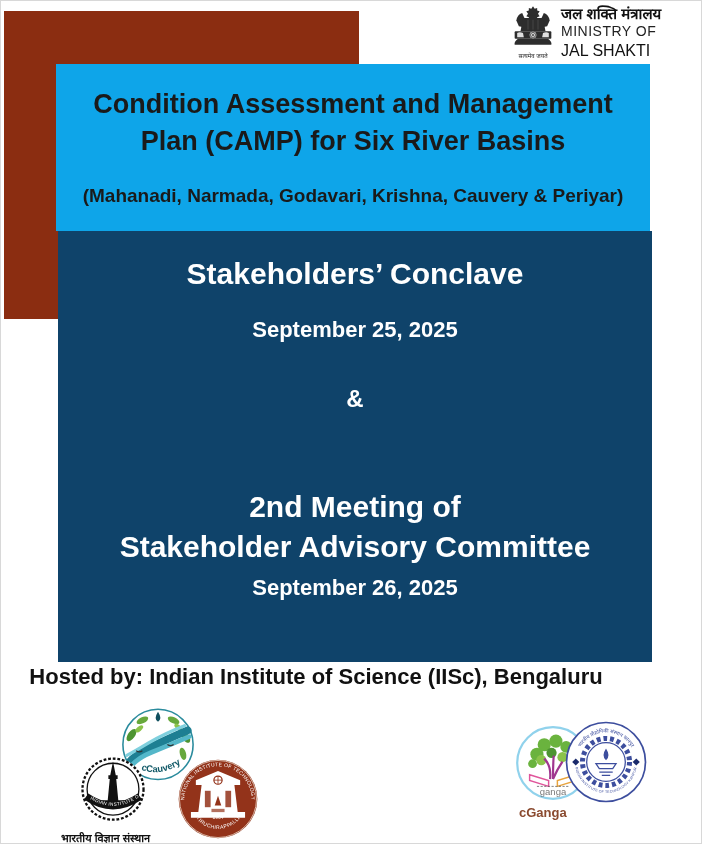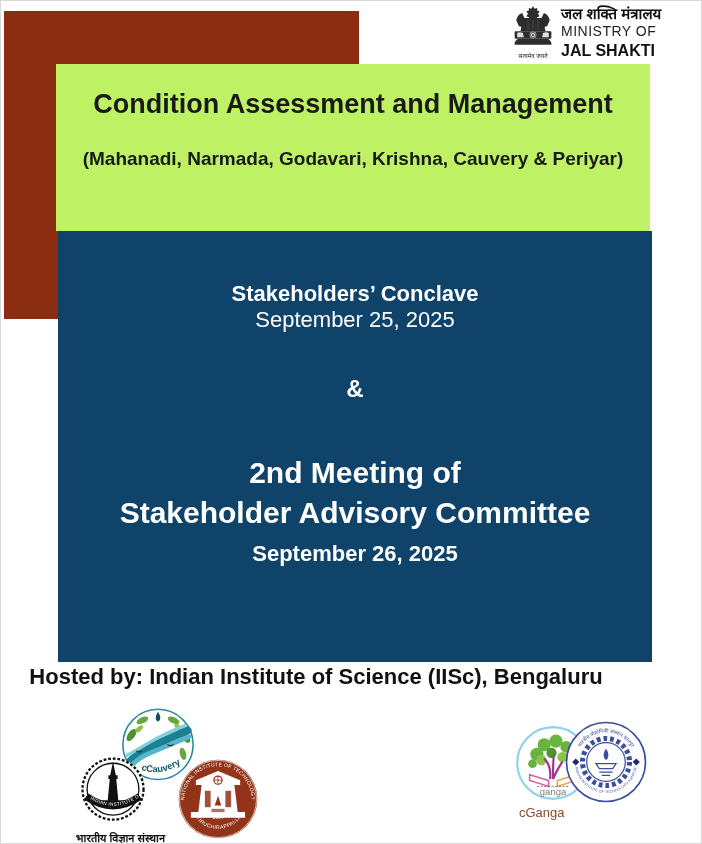--- a/index.html
+++ b/index.html
@@ -9,46 +9,46 @@
   .maroon-block{position:absolute;left:3px;top:10px;width:355px;height:308px;background:#8B2D11;}
 
   
   .ministry{position:absolute;top:4px;left:512px;display:flex;align-items:flex-start;gap:8px;}
   .emblem-wrap{display:flex;flex-direction:column;align-items:center;}
   .emblem-wrap svg{width:40px;height:46px;}
   .emblem-motto{font-size:6px;color:#222;margin-top:1px;white-space:nowrap;}
   .ministry-text{display:flex;flex-direction:column;margin-top:0;}
   .ministry-hindi{font-size:15px;font-weight:bold;color:#111;line-height:1.2;}
   .ministry-en1{font-size:14px;color:#222;letter-spacing:.5px;line-height:1.25;}
-  .ministry-en2{font-size:16px;font-weight:bold;color:#111;line-height:1.2;}
-
-  
-  .gray-box{position:absolute;left:55px;top:63px;width:594px;height:167px;background:#bef264;
+  .ministry-en2{font-size:16px;font-weight:normal;color:#111;line-height:1.2;}
+
+  
+  .gray-box{position:absolute;left:55px;top:63px;width:594px;height:167px;background:#0ea5e9;
             text-align:center;color:#1a1a1a;}
   .title-line{font-size:27px;font-weight:bold;line-height:37px;}
   .title-wrap{padding-top:22px;}
   .basins{font-size:19px;font-weight:bold;margin-top:25px;}
 
   
   .blue-box{position:absolute;left:57px;top:230px;width:594px;height:431px;background:#0F436A;
             color:#ffffff;text-align:center;}
-  .conclave-title{padding-top:50px;font-size:22px;font-weight:bold;}
-  .conclave-date{font-size:22px;font-weight:normal;margin-top:0;}
+  .conclave-title{padding-top:26px;font-size:30px;font-weight:bold;}
+  .conclave-date{font-size:22px;font-weight:bold;margin-top:26px;}
   .amp{font-size:24px;font-weight:bold;margin-top:42px;}
-  .meeting{margin-top:50px;font-size:30px;font-weight:bold;line-height:40px;}
+  .meeting{margin-top:74px;font-size:30px;font-weight:bold;line-height:40px;}
   .meeting-date{font-size:22px;font-weight:bold;margin-top:8px;text-align:center;}
 
   .hosted{position:absolute;left:0;top:663px;width:630px;text-align:center;
           font-size:22px;font-weight:bold;color:#111;}
 
   
   .logo{position:absolute;}
   .logo svg{display:block;}
-  .iisc-caption{font-size:11px;font-weight:bold;color:#111;text-align:right;margin-top:2px;white-space:nowrap;}
-  .cganga-label{position:absolute;left:518px;top:804px;font-size:13px;font-weight:normal;color:#8a4a2f;}
+  .iisc-caption{font-size:11px;font-weight:bold;color:#111;text-align:left;margin-top:2px;white-space:nowrap;}
+  .cganga-label{position:absolute;left:518px;top:804px;font-size:13px;font-weight:bold;color:#8a4a2f;}
 </style>
 </head>
 <body>
 
 <div class="page">
 
   <div class="maroon-block"></div>
 
   <div class="ministry">
     <div class="emblem-wrap">
@@ -74,20 +74,21 @@
     <div class="ministry-text">
       <span class="ministry-hindi">जल शक्ति मंत्रालय</span>
       <span class="ministry-en1">MINISTRY OF</span>
       <span class="ministry-en2">JAL SHAKTI</span>
     </div>
   </div>
 
   <div class="gray-box">
     <div class="title-wrap">
       <div class="title-line">Condition Assessment and Management</div>
+      <div class="title-line">Plan (CAMP) for Six River Basins</div>
     </div>
     <div class="basins">(Mahanadi, Narmada, Godavari, Krishna, Cauvery &amp; Periyar)</div>
   </div>
 
   <div class="blue-box">
     <div class="conclave-title">Stakeholders’ Conclave</div>
     <div class="conclave-date">September 25, 2025</div>
     <div class="amp">&amp;</div>
     <div class="meeting">
       <div>2nd Meeting of</div>

